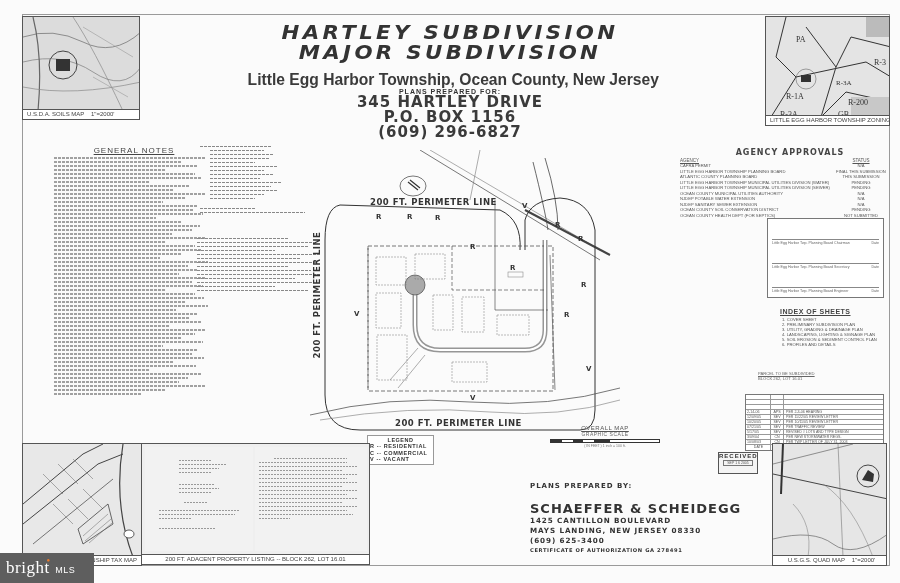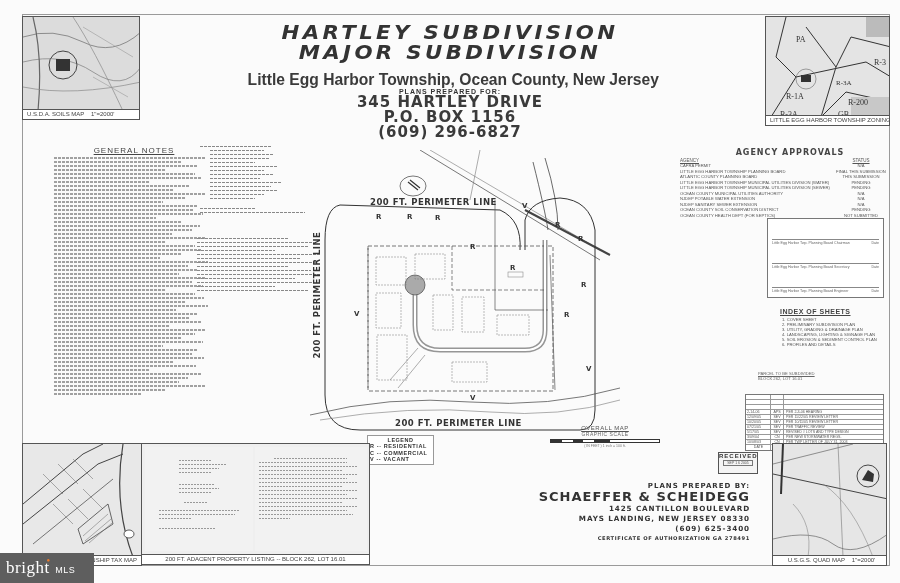--- a/index.html
+++ b/index.html
@@ -66,23 +66,23 @@
   .scale { position: absolute; left: 545px; top: 425px; width: 120px; text-align: center; }
   .scale-title { font-size: 6px; color: #555; text-decoration: underline; letter-spacing: 0.5px; }
   .scale-sub { font-size: 5px; color: #666; letter-spacing: 0.5px; }
   .scale-bar { margin: 2px auto 0; width: 110px; height: 4px; border: 0.5px solid #333; background: linear-gradient(90deg, #333 0 10%, #fff 10% 20%, #333 20% 30%, #fff 30% 40%, #333 40% 55%, #fff 55% 100%); }
   .scale-note { font-size: 3.5px; color: #777; margin-top: 1px; }
 
   .stamp { position: absolute; left: 718px; top: 452px; width: 40px; height: 22px; border: 1px solid #555; background: #f4f4f4; }
   .stamp-head { font-size: 6px; font-weight: bold; letter-spacing: 1px; text-align: center; color: #333; }
   .stamp-date { font-size: 3.5px; text-align: center; color: #555; border: 0.5px solid #777; margin: 1px 4px; }
 
-  .prepared-by { position: absolute; left: 530px; top: 482px; width: 220px; text-align: right; }
+  .prepared-by { position: absolute; left: 530px; top: 482px; width: 220px; text-align: left; }
   .pb-label { font-family: "DejaVu Sans", sans-serif; font-size: 7px; font-weight: bold; letter-spacing: 1px; color: #333; }
-  .pb-firm { font-family: "DejaVu Sans", sans-serif; font-size: 13px; font-weight: bold; letter-spacing: 1px; color: #333; line-height: 14px; white-space: nowrap; }
+  .pb-firm { font-family: "DejaVu Sans", sans-serif; font-size: 13px; font-weight: bold; letter-spacing: 1px; color: #333; line-height: 14px; white-space: nowrap; margin-top: 12px; }
   .pb-line { font-family: "DejaVu Sans", sans-serif; font-size: 7.2px; font-weight: bold; letter-spacing: 0.9px; color: #333; line-height: 10px; white-space: nowrap; }
   .pb-cert { font-family: "DejaVu Sans", sans-serif; font-size: 5.2px; font-weight: bold; letter-spacing: 0.6px; color: #333; margin-top: 1px; white-space: nowrap; }
 
   .adjacent { position: absolute; left: 141px; top: 443px; width: 229px; height: 122px; border: 1.5px solid #555; background: #efefef; }
   .adj-caption { position: absolute; left: 0; right: 0; bottom: 0; height: 10px; border-top: 1.5px solid #555; background: #fff; font-size: 6px; line-height: 9px; text-align: center; color: #444; white-space: nowrap; }
   .adj-doc { position: absolute; top: 3px; bottom: 13px; background: #f2f2f2; }
   .adj-doc .mini-line { background: repeating-linear-gradient(90deg, #999 0 2px, transparent 2px 3px); }
 
   .bright-badge { position: absolute; left: 0; top: 553px; width: 94px; height: 30px; background: #5e5e5e; display: flex; align-items: center; padding-left: 6px; }
   .bright-text { font-family: Liberation Serif, serif; font-size: 17px; color: #ffffff; letter-spacing: 0.5px; }

